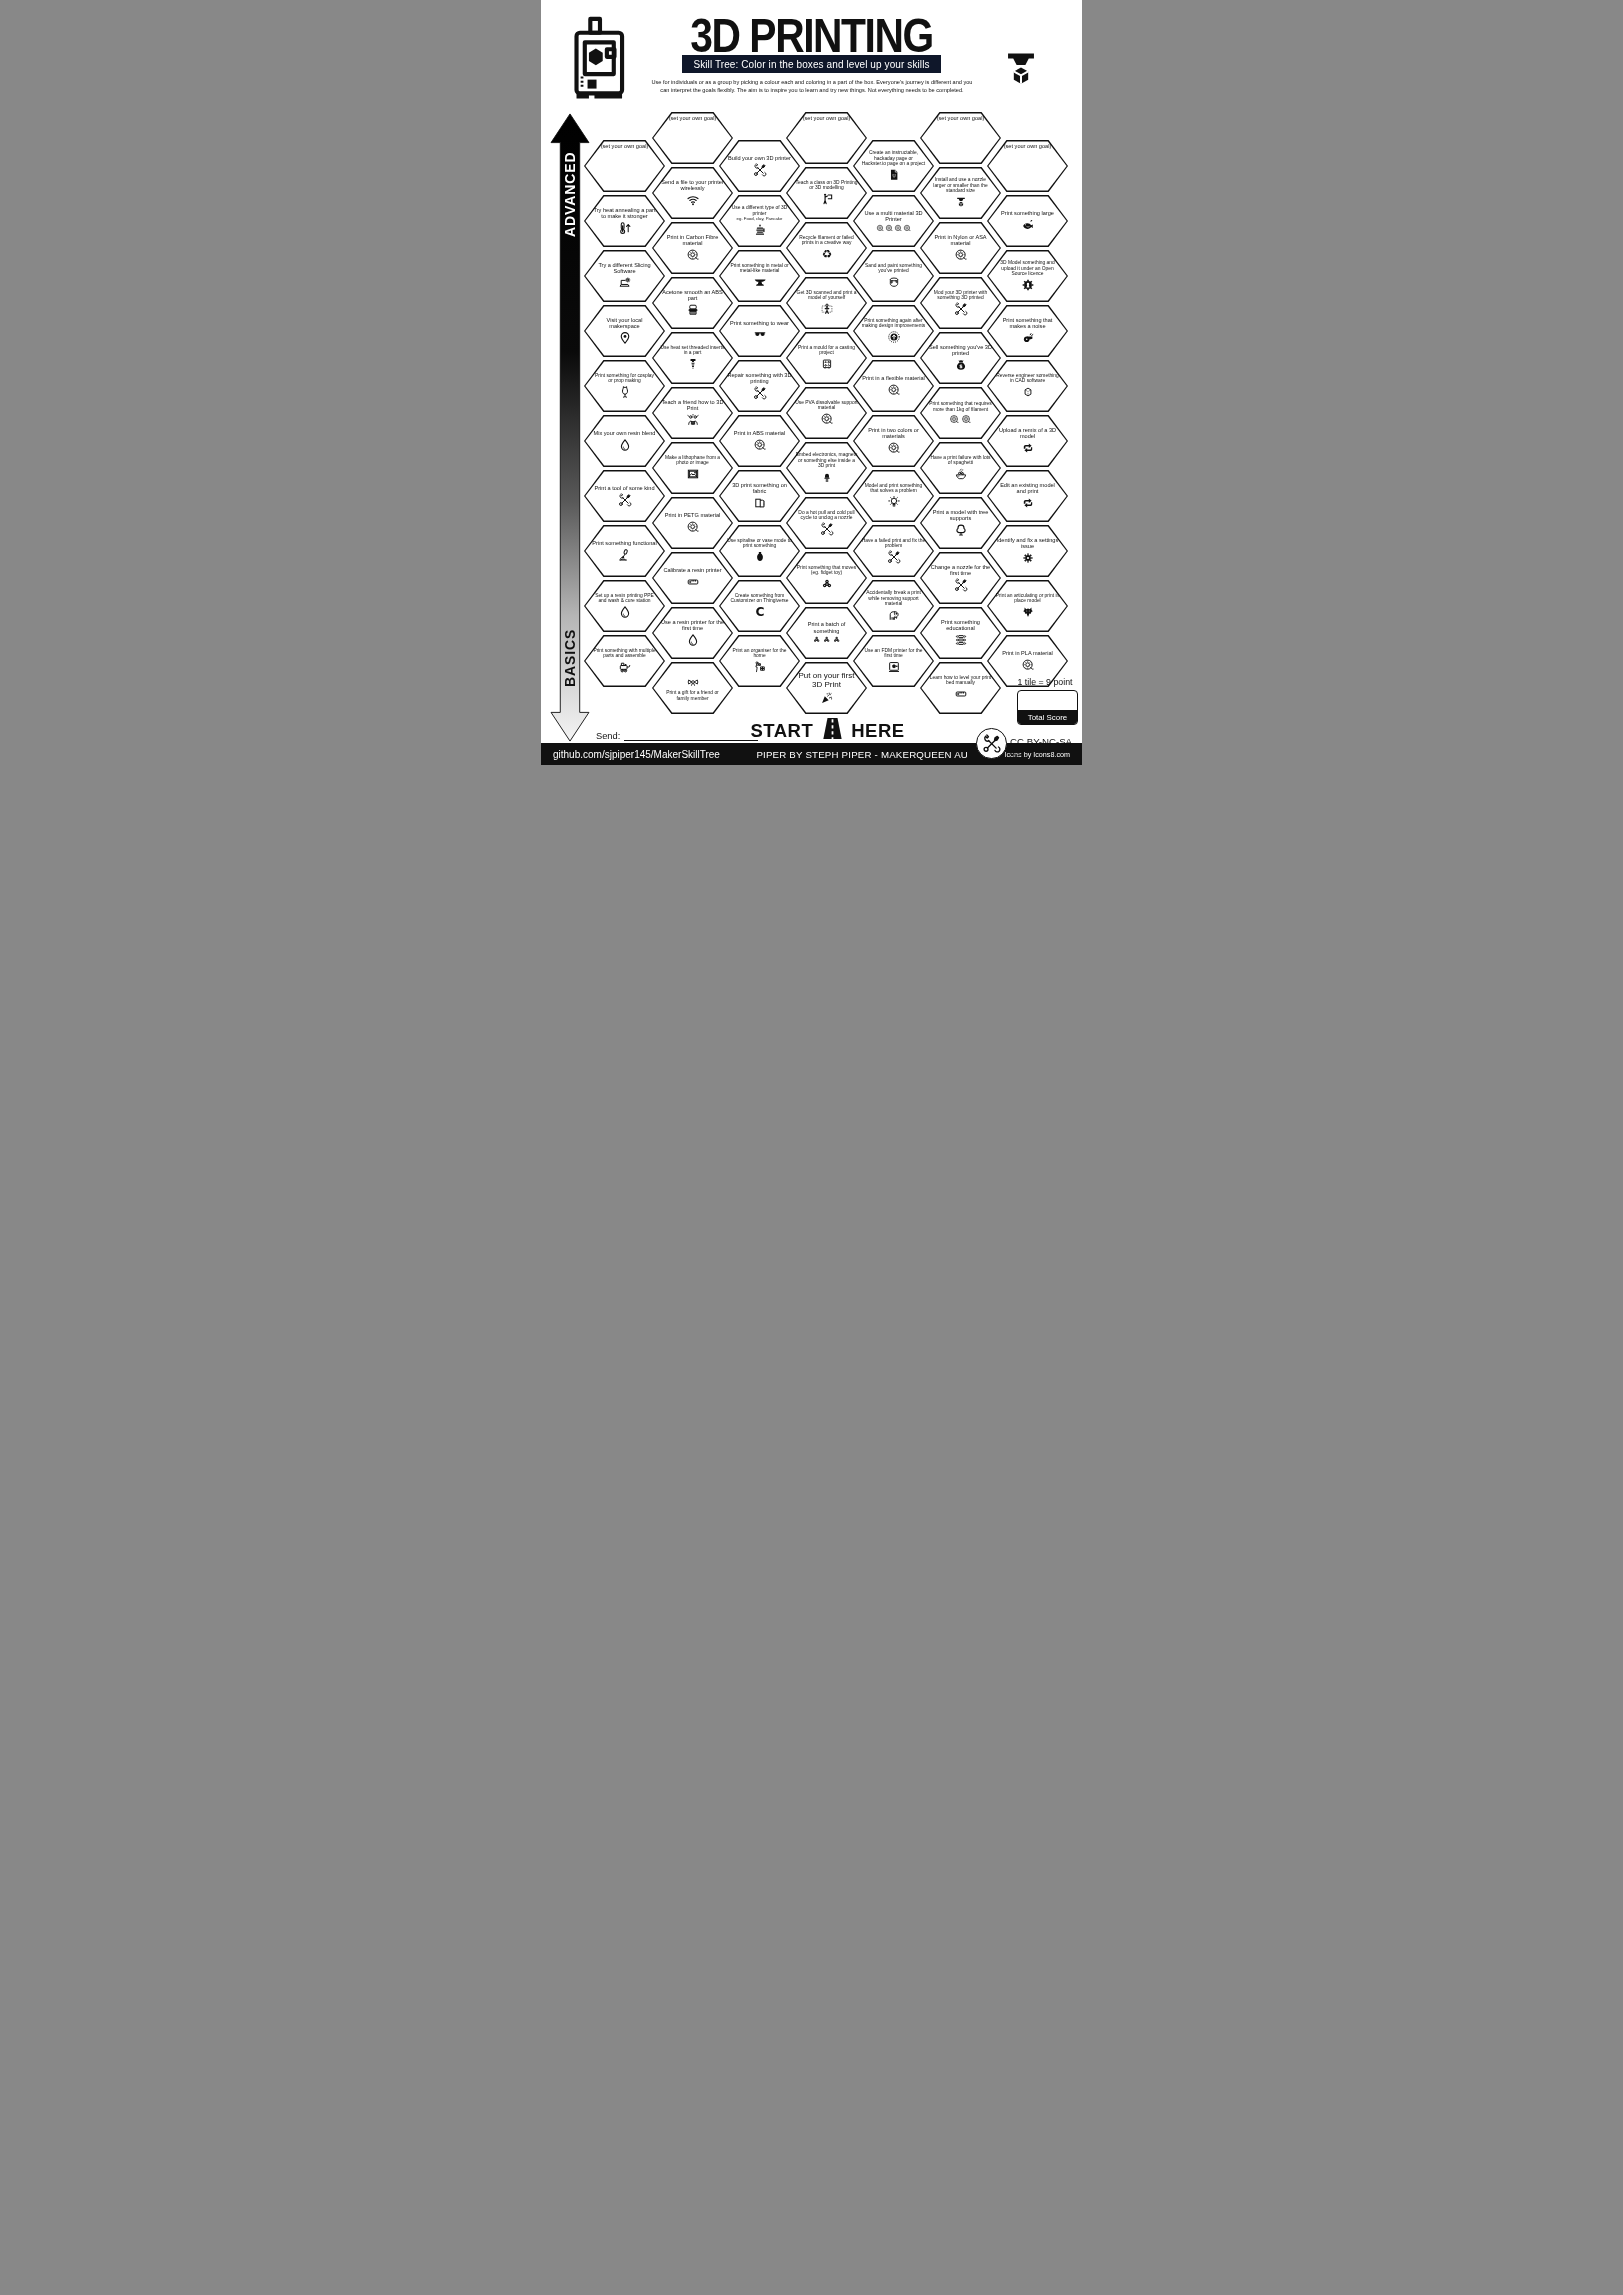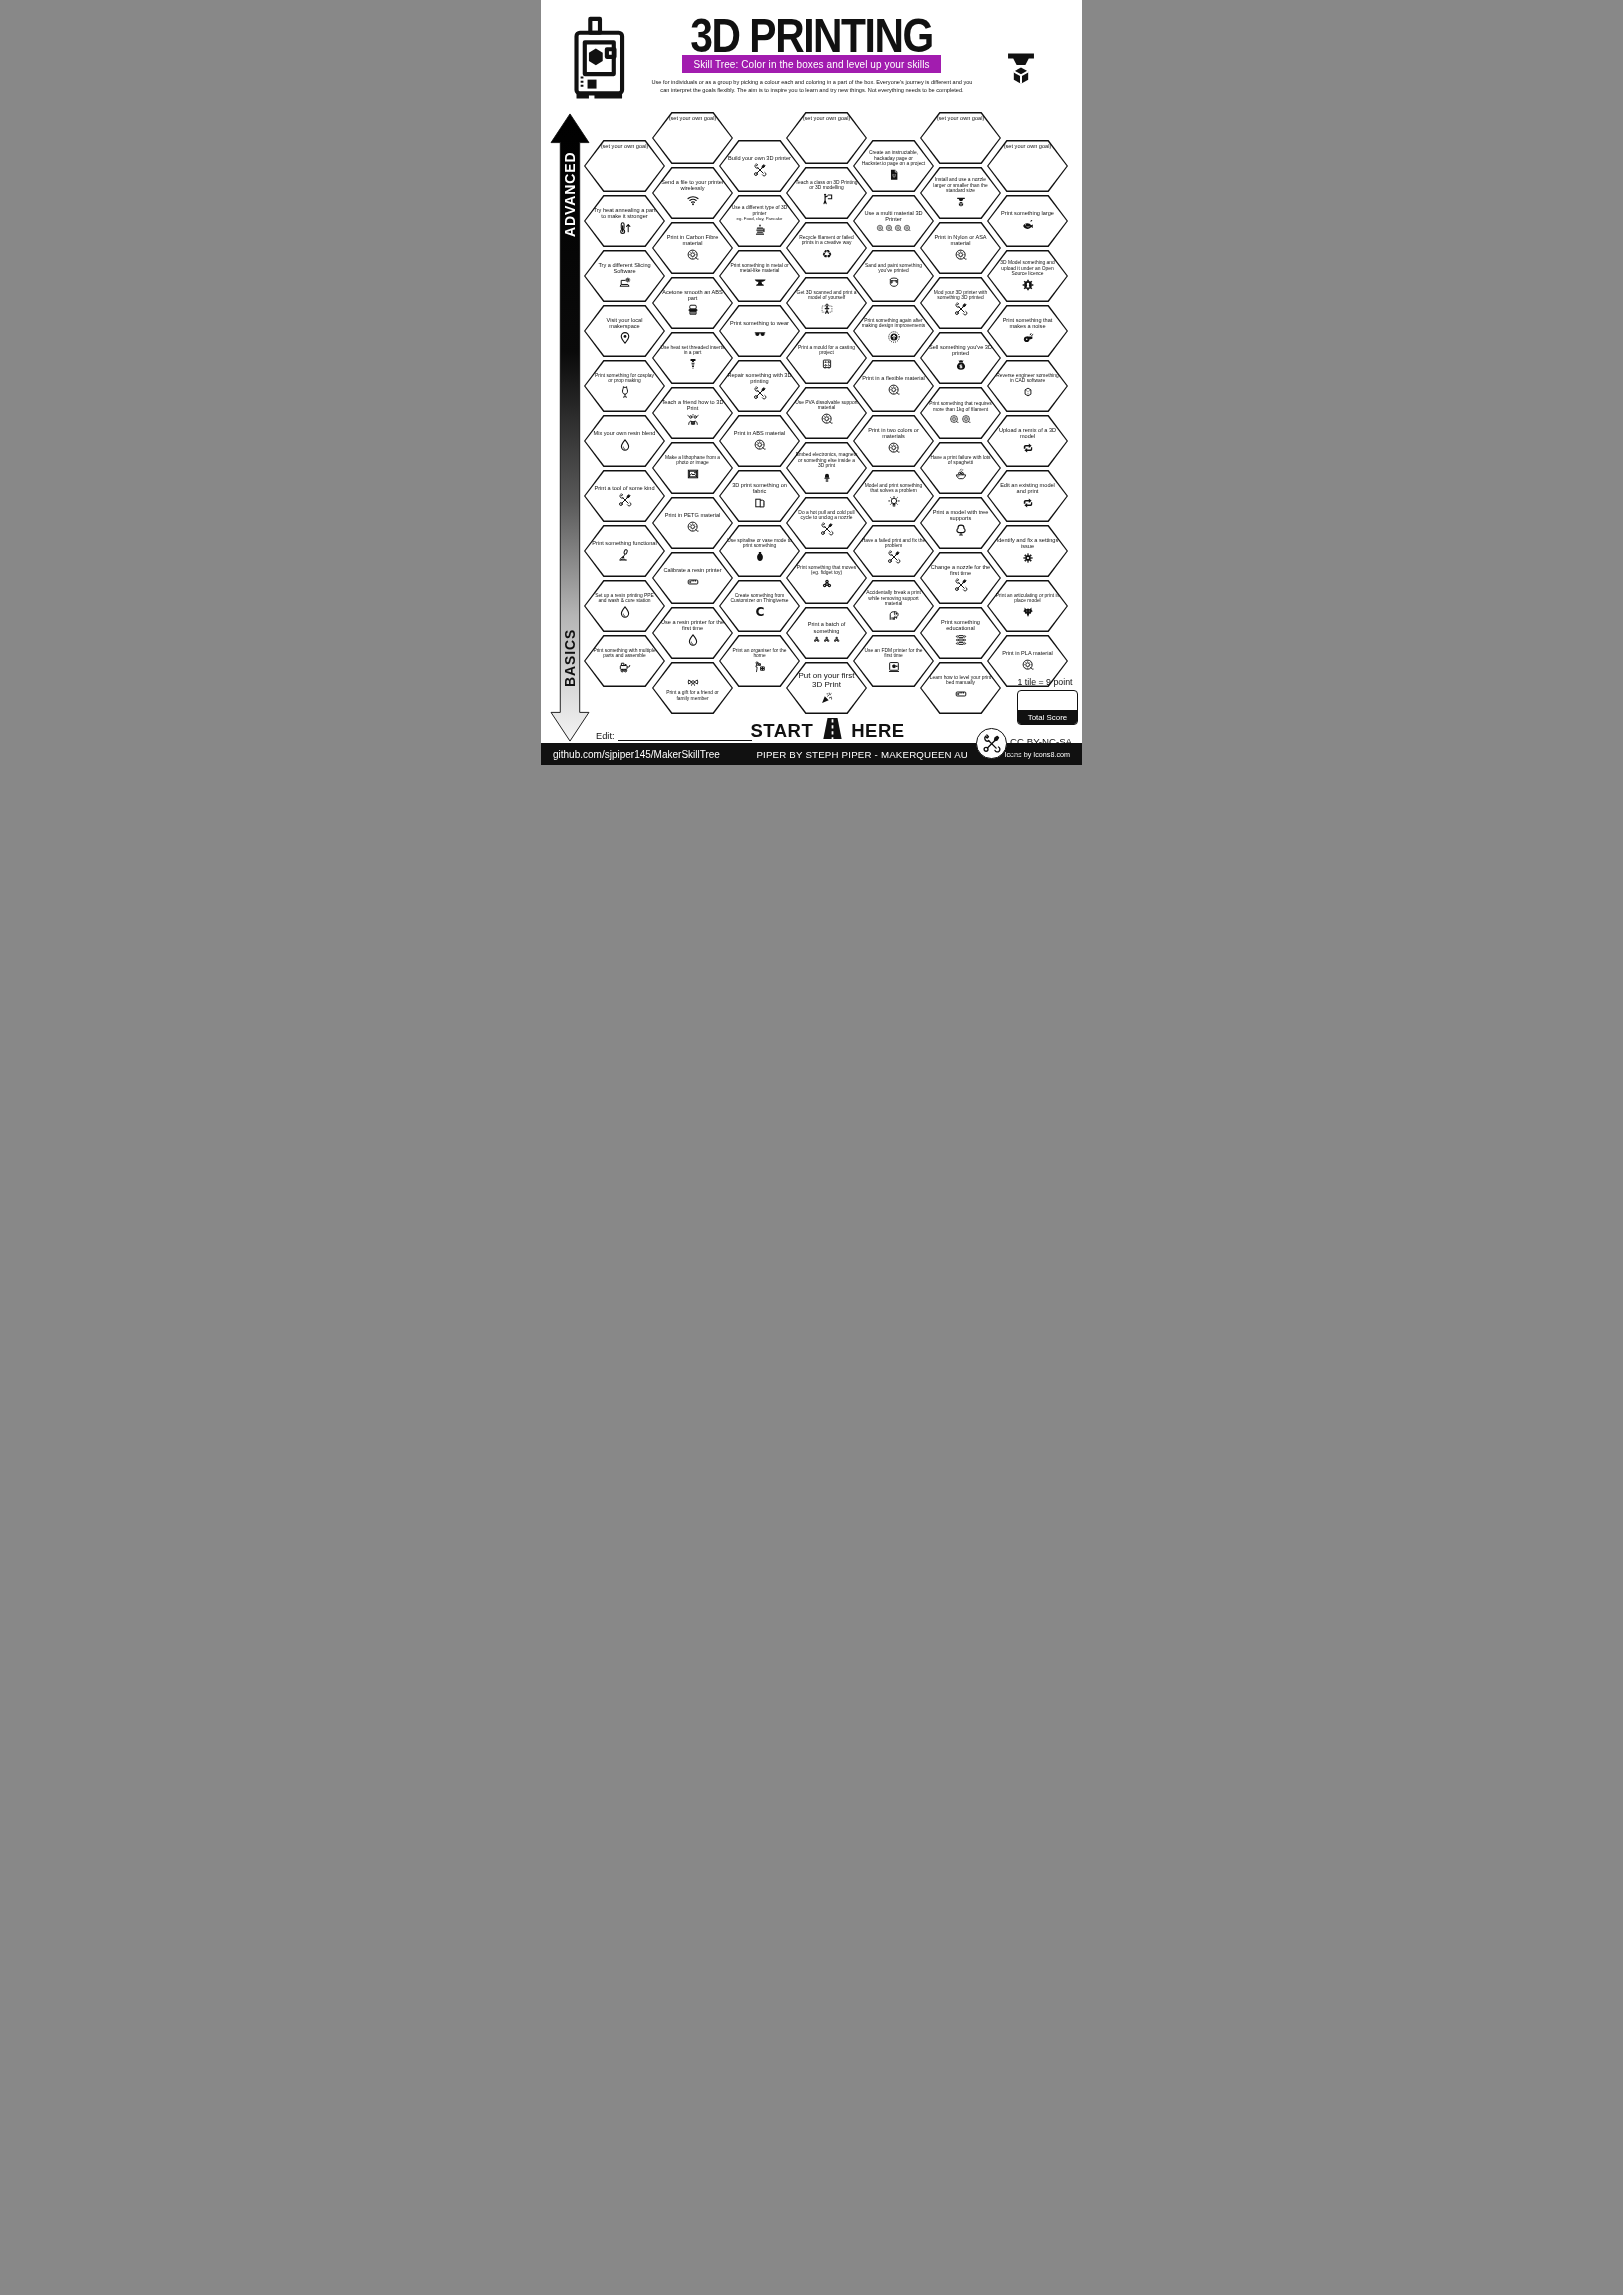--- a/index.html
+++ b/index.html
@@ -3,21 +3,21 @@
 <meta charset="utf-8">
 <style>
   html,body{margin:0;padding:0;background:#888;}
   *{box-sizing:border-box;}
   #page{position:relative;width:541px;height:765px;background:#fff;margin:0 auto;
         font-family:"Liberation Sans",sans-serif;color:#111;overflow:hidden;}
   
   #title{position:absolute;left:0;right:0;top:8.3px;text-align:center;font-size:40px;font-weight:900;
          letter-spacing:-1.4px;transform:scale(1.02,1.22);transform-origin:center top;white-space:nowrap;}
   #subtitle-wrap{position:absolute;left:0;right:0;top:55px;text-align:center;}
-  #subtitle{display:inline-block;background:#a21caf;color:#fff;font-size:10px;padding:3.7px 11px;letter-spacing:0.1px;}
+  #subtitle{display:inline-block;background:#0f172a;color:#fff;font-size:10px;padding:3.7px 11px;letter-spacing:0.1px;}
   #description{position:absolute;left:109px;top:79px;width:324px;text-align:center;font-size:5.6px;line-height:1.4;}
   #printer-icon{position:absolute;left:30px;top:12px;}
   #nozzle-icon{position:absolute;left:456px;top:34px;}
   
   #side-arrow{position:absolute;left:9.3px;top:113px;}
   .vlabel{position:absolute;width:24px;display:flex;align-items:center;justify-content:center;
           writing-mode:vertical-rl;transform:rotate(180deg);font-weight:bold;font-size:14px;letter-spacing:0.9px;}
   #adv-label{left:16.7px;top:139px;height:111px;color:#fff;}
   #bas-label{left:16.7px;top:611px;height:93px;color:#111;}
   
@@ -1350,21 +1350,21 @@
 
   <div id="start-row">
     <span>START</span>
     <span><svg width="25" height="25" viewBox="0 0 54 54">
           <use href="#i-road" width="54" height="54"></use>
         </svg></span>
     <span>HERE</span>
   </div>
 
   <div id="name-row">
-    <span>Edit:</span>
+    <span>Send:</span>
     <span id="name-line"></span>
   </div>
 
   <div id="score-note">1 tile = 9 point</div>
   <div id="total-box">
     <div id="total-band">Total Score</div>
   </div>
 
   <div id="cc-badge">
     <svg width="19.4" height="19.4" viewBox="0 0 42 42">

